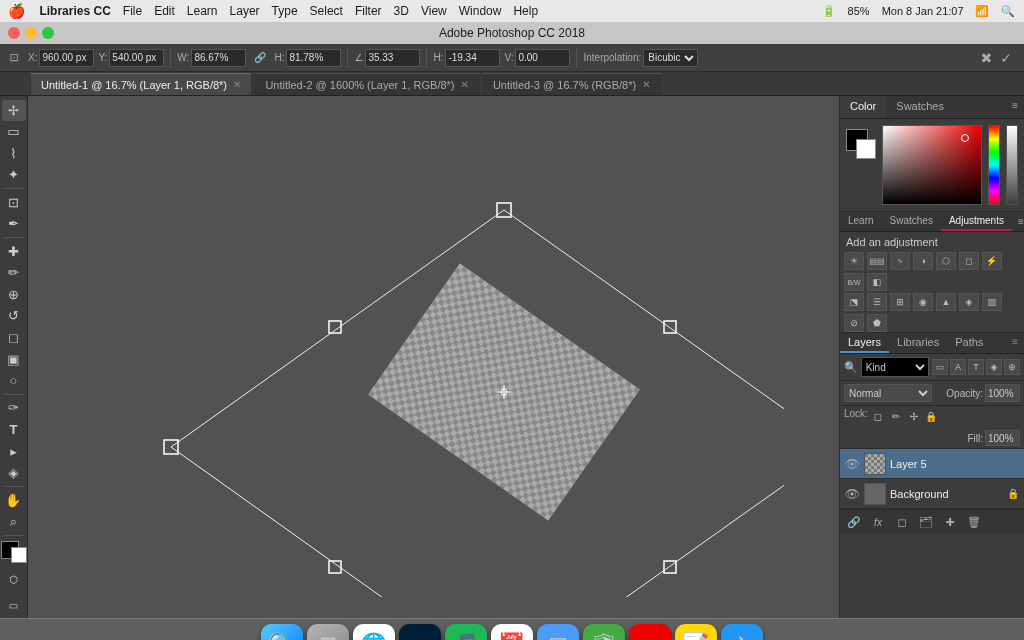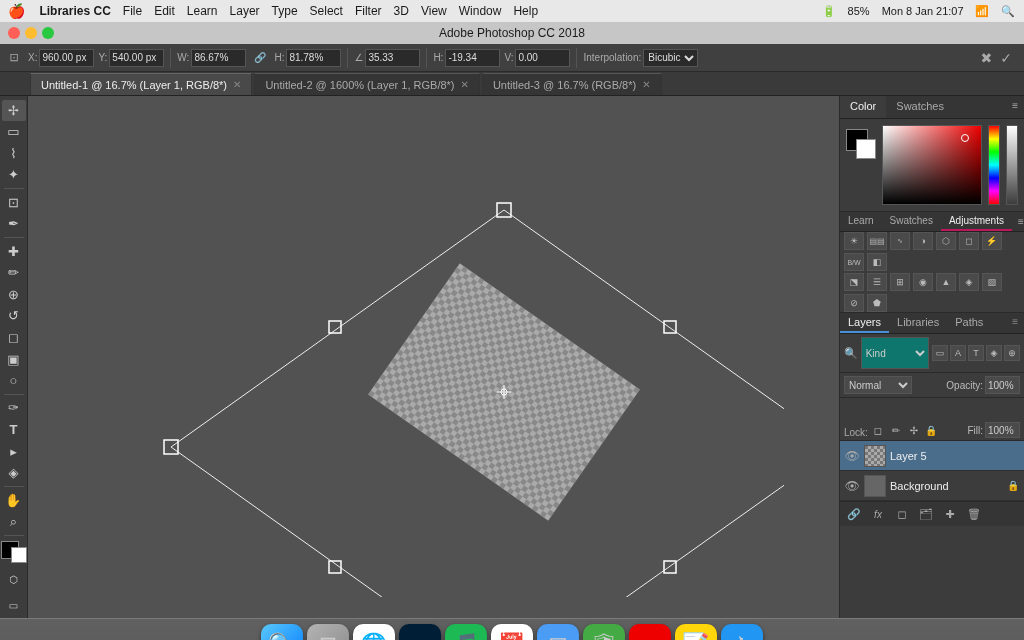--- a/index.html
+++ b/index.html
@@ -178,25 +178,25 @@
     .layers-tab.active { color: #eee; border-bottom: 2px solid #4a90d9; }
     .layers-tab-collapse { margin-left: auto; padding: 3px 6px; color: #888; cursor: pointer; font-size: 10px; }
 
     
     .layers-search { display: flex; align-items: center; padding: 3px 4px; gap: 3px; border-bottom: 1px solid #2a2a2a; }
     .layers-search-icon { color: #888; font-size: 11px; }
     .layers-search-icons { display: flex; gap: 2px; }
     .ls-icon { width: 16px; height: 16px; background: #4a4a4a; border: 1px solid #555; display: flex; align-items: center; justify-content: center; font-size: 9px; color: #bbb; cursor: pointer; }
 
     .layers-controls { display: flex; align-items: center; padding: 3px 4px; gap: 4px; border-bottom: 1px solid #2a2a2a; }
-    .blend-select { height: 18px; background: #4a4a4a; border: 1px solid #555; color: #ccc; font-size: 10px; width: 68px; }
+    .blend-select { height: 18px; background: #4a4a4a; border: 1px solid #555; color: #ccc; font-size: 10px; width: 88px; }
     .opacity-field { display: flex; align-items: center; gap: 2px; font-size: 10px; color: #bbb; margin-left: auto; }
     .opacity-input { width: 35px; height: 18px; background: #4a4a4a; border: 1px solid #555; color: #ccc; font-size: 10px; padding: 0 2px; }
 
-    .lock-row { display: flex; align-items: flex-end; padding: 2px 4px; gap: 2px; border-bottom: 1px solid #2a2a2a; font-size: 10px; color: #aaa; }
+    .lock-row { display: flex; align-items: flex-start; padding: 2px 4px; gap: 2px; border-bottom: 1px solid #2a2a2a; font-size: 10px; color: #aaa; }
     .lock-icon-btn { width: 16px; height: 16px; display: flex; align-items: center; justify-content: center; font-size: 10px; color: #bbb; cursor: pointer; }
     .fill-field { margin-left: auto; display: flex; align-items: center; gap: 2px; font-size: 10px; color: #bbb; margin-top: 22px; }
     .fill-input { width: 35px; height: 16px; background: #4a4a4a; border: 1px solid #555; color: #ccc; font-size: 10px; padding: 0 2px; }
 
     
     .layer-row {
       display: flex; align-items: center; padding: 3px 4px; gap: 4px;
       background: #3c3c3c; border-bottom: 1px solid #2e2e2e; cursor: pointer; height: 30px;
     }
     .layer-row.selected { background: #4a6d8c; }
@@ -421,20 +421,21 @@
       </div>
     </div>
 
     <div class="panel-section">
       <div class="adj-tabs">
         <div class="adj-tab">Learn</div>
         <div class="adj-tab">Swatches</div>
         <div class="adj-tab active">Adjustments</div>
         <div class="panel-collapse">≡</div>
       </div>
+      <div class="adj-title">Add an adjustment</div>
       <div class="adj-icons">
 
         <div class="adj-icon-btn" title="Brightness/Contrast">☀</div>
         <div class="adj-icon-btn" title="Levels" style="font-size:8px;">▤▤</div>
         <div class="adj-icon-btn" title="Curves" style="font-size:7px;">∿</div>
         <div class="adj-icon-btn" title="Exposure">◑</div>
         <div class="adj-icon-btn" title="Vibrance">⬡</div>
         <div class="adj-icon-btn" title="Hue/Sat">◻</div>
         <div class="adj-icon-btn" title="Color Balance">⚡</div>
         <div class="adj-icon-btn" title="B&amp;W" style="font-size:7px;">B/W</div>
@@ -456,21 +457,21 @@
     <div id="layers-panel">
       <div class="layers-tabs">
         <div class="layers-tab active">Layers</div>
         <div class="layers-tab">Libraries</div>
         <div class="layers-tab">Paths</div>
         <div class="layers-tab-collapse">≡</div>
       </div>
 
       <div class="layers-search">
         <span class="layers-search-icon">🔍</span>
-        <select style="height:32px;background:#0f766e;border:1px solid #555;color:#ccc;font-size:10px;flex:1;">
+        <select style="height:20px;background:#000000;border:1px solid #555;color:#ccc;font-size:10px;flex:1;">
           <option>Kind</option>
         </select>
         <div class="layers-search-icons">
           <div class="ls-icon" title="Pixel Layer">▭</div>
           <div class="ls-icon" title="Adjustment">A</div>
           <div class="ls-icon" title="Text">T</div>
           <div class="ls-icon" title="Shape">◈</div>
           <div class="ls-icon" title="Smart Object">⊕</div>
         </div>
       </div>

